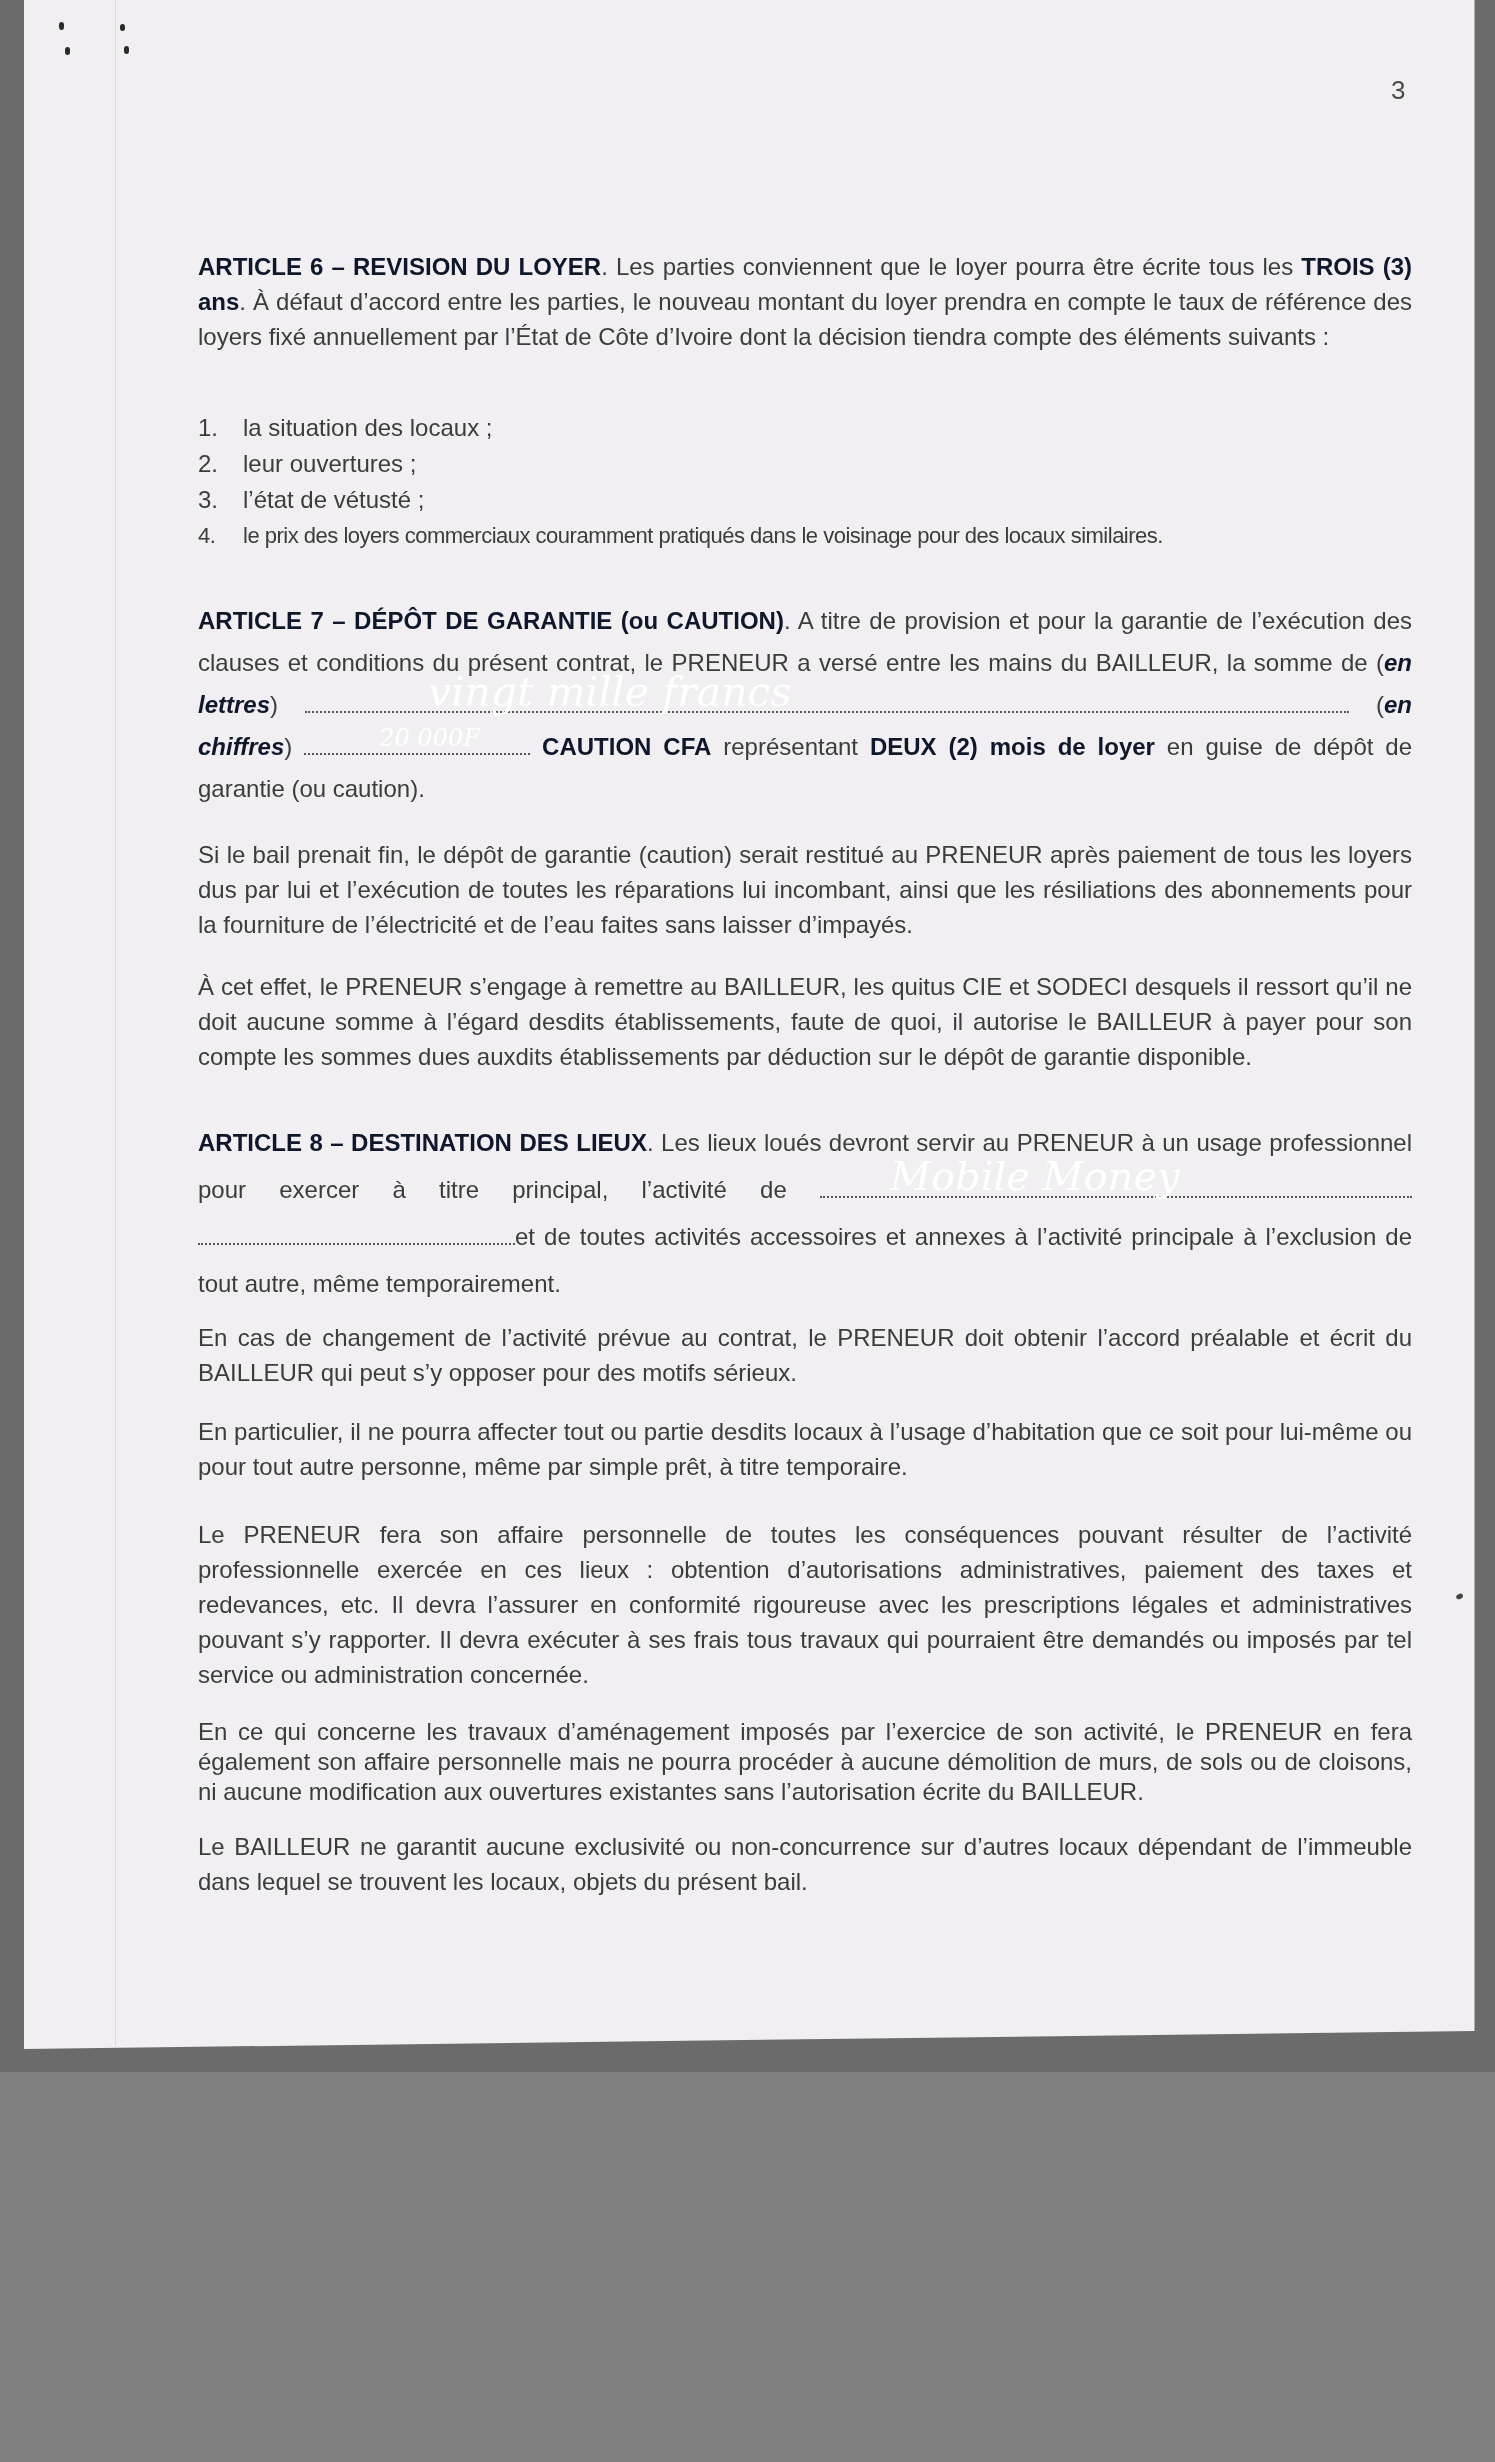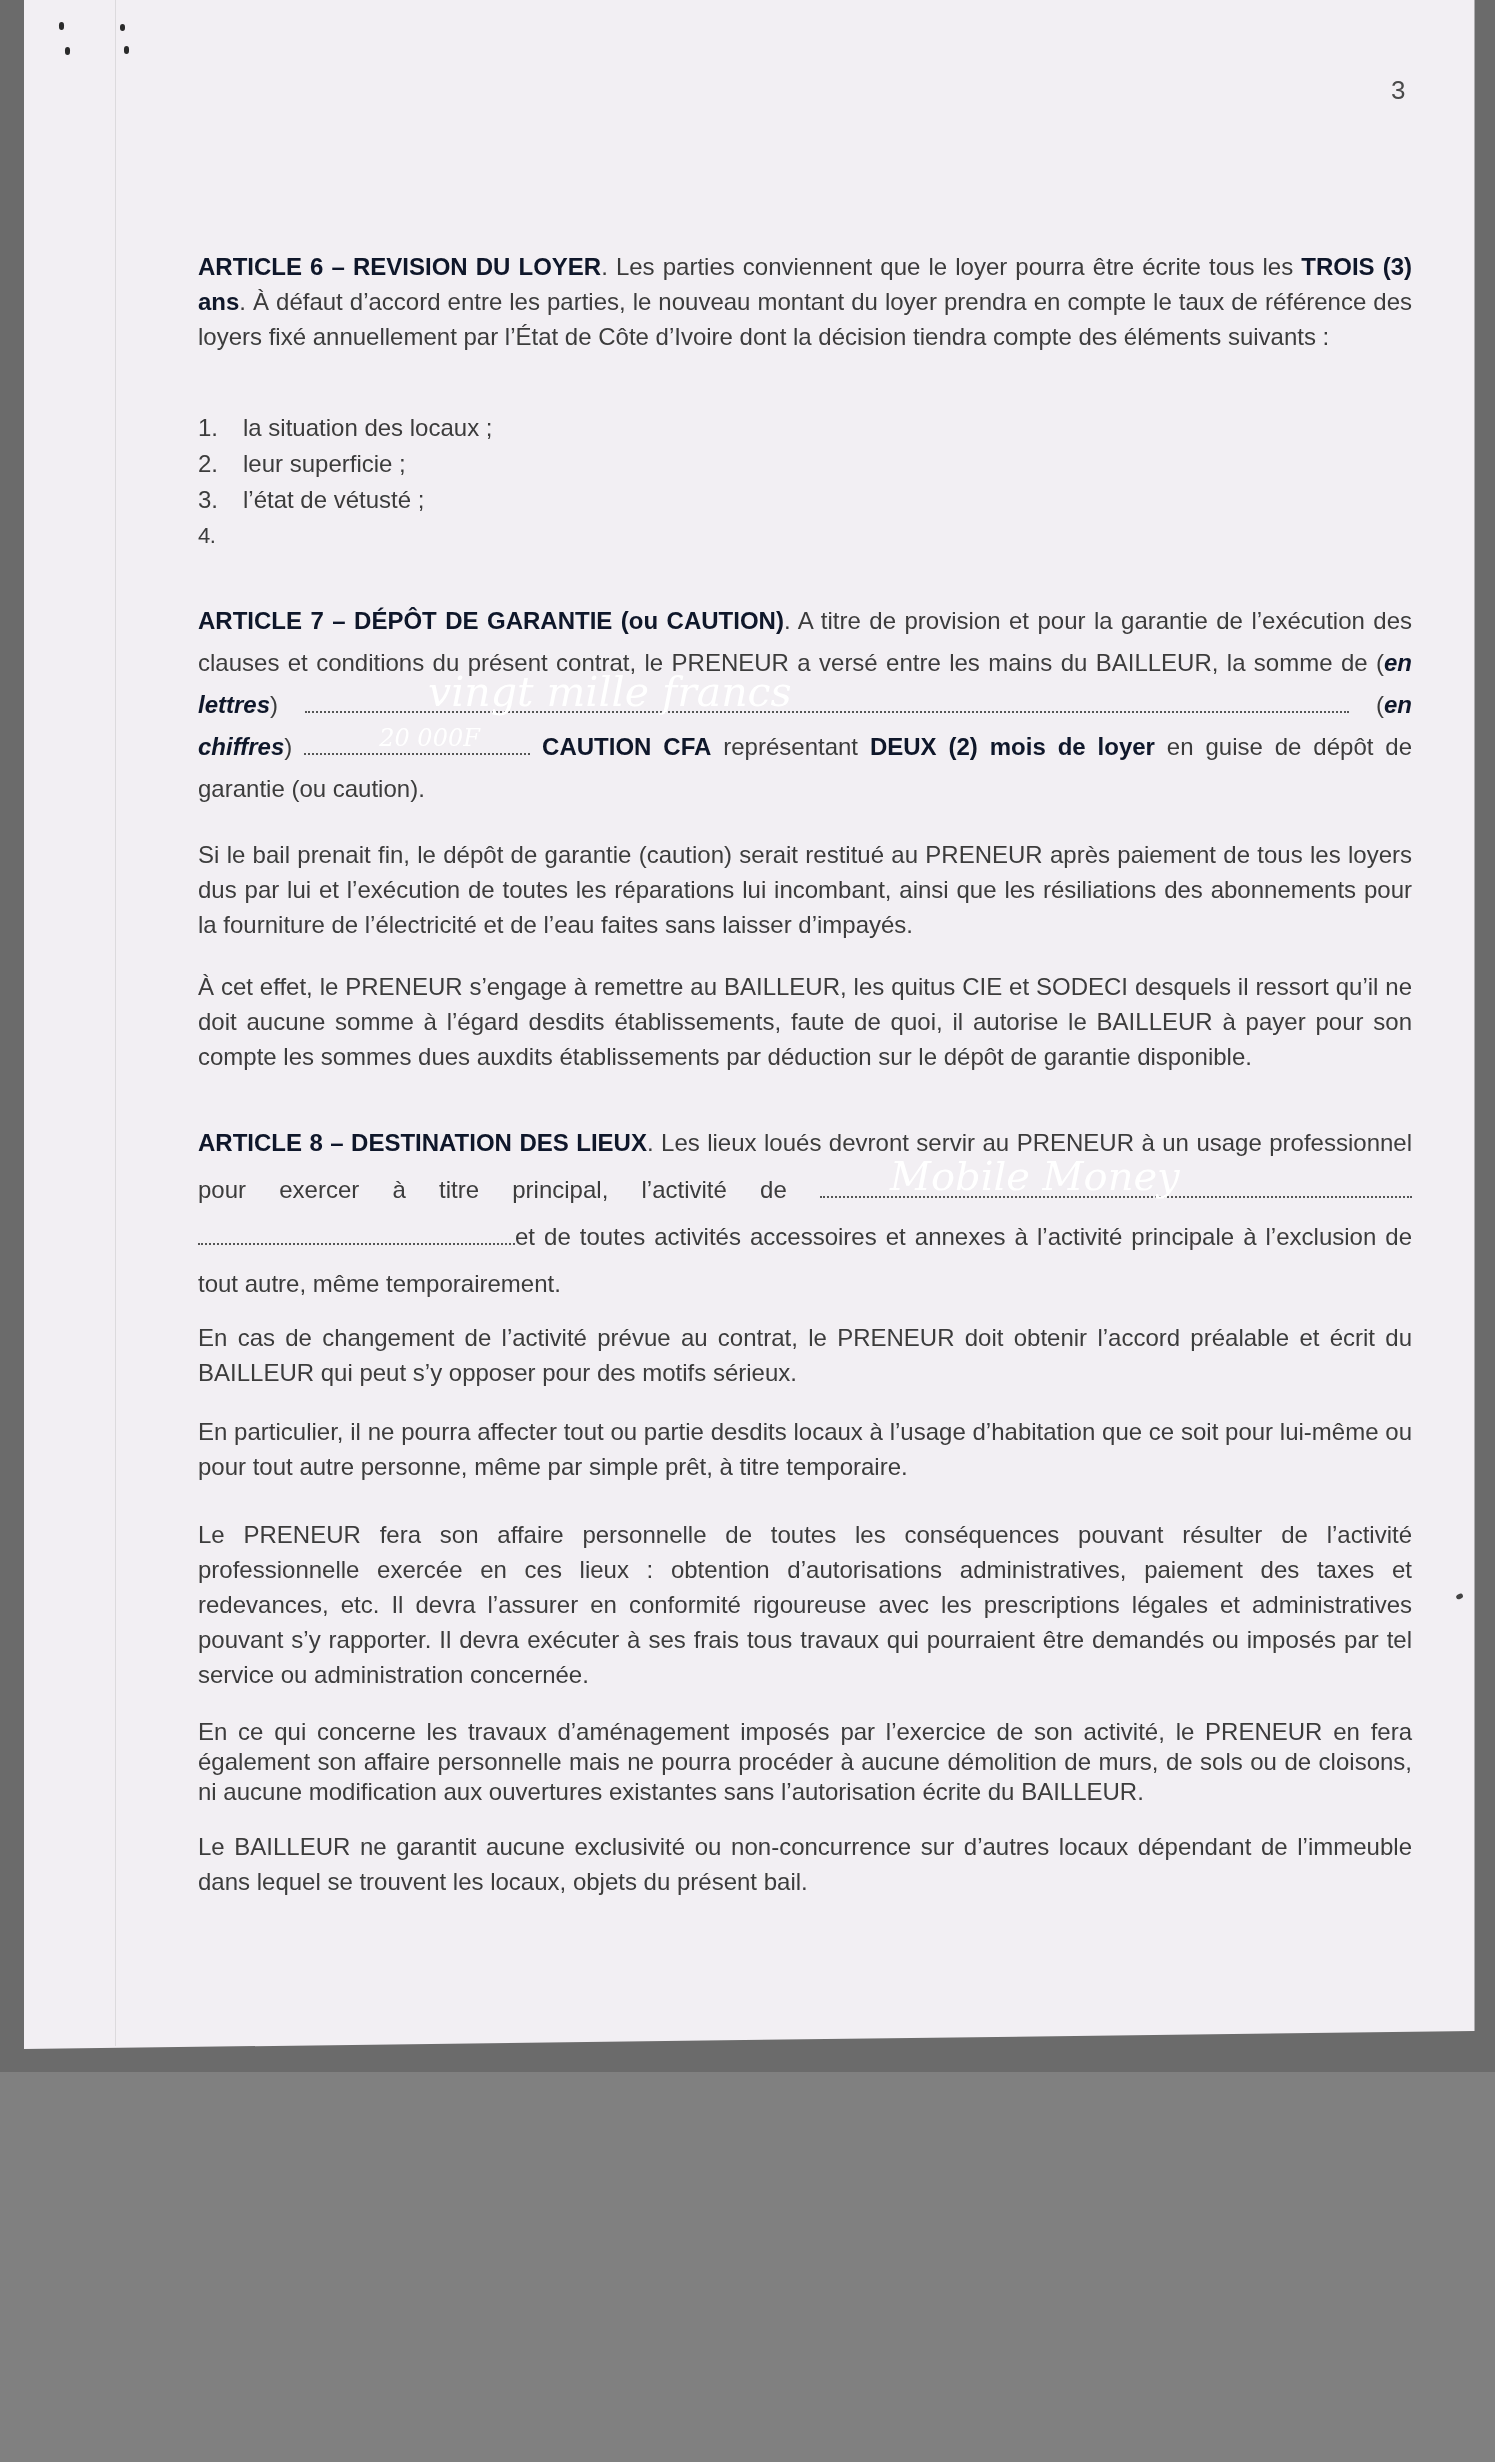--- a/index.html
+++ b/index.html
@@ -73,28 +73,29 @@
 </div>
 
 <div class="text-block" style="top:410px; left:198px;">
   <ul class="list">
     <li>
         <span class="num">1.</span>
         <span>la situation des locaux ;</span>
       </li>
     <li>
         <span class="num">2.</span>
-        <span>leur superficie ;</span>
+        <span>leur ouvertures ;</span>
       </li>
     <li>
         <span class="num">3.</span>
         <span>l’état de vétusté ;</span>
       </li>
     <li class="small">
         <span class="num">4.</span>
+        <span>le prix des loyers commerciaux couramment pratiqués dans le voisinage pour des locaux similaires.</span>
       </li>
   </ul>
 </div>
 
 <div class="text-block" style="top:600px; line-height:42px;">
   <p>
     <b>ARTICLE 7 – DÉPÔT DE GARANTIE (ou CAUTION)</b><span>. A titre de provision et pour la garantie de l’exécution des clauses et conditions du présent contrat, le PRENEUR a versé entre les mains du BAILLEUR, la somme de (</span><b><i>en lettres</i></b><span>)</span>
     <span class="fill" style="width:1044px;">
       <span class="hand" style="left:123px; top:-20px; font-size:41px;">vingt mille francs</span>
     </span>

